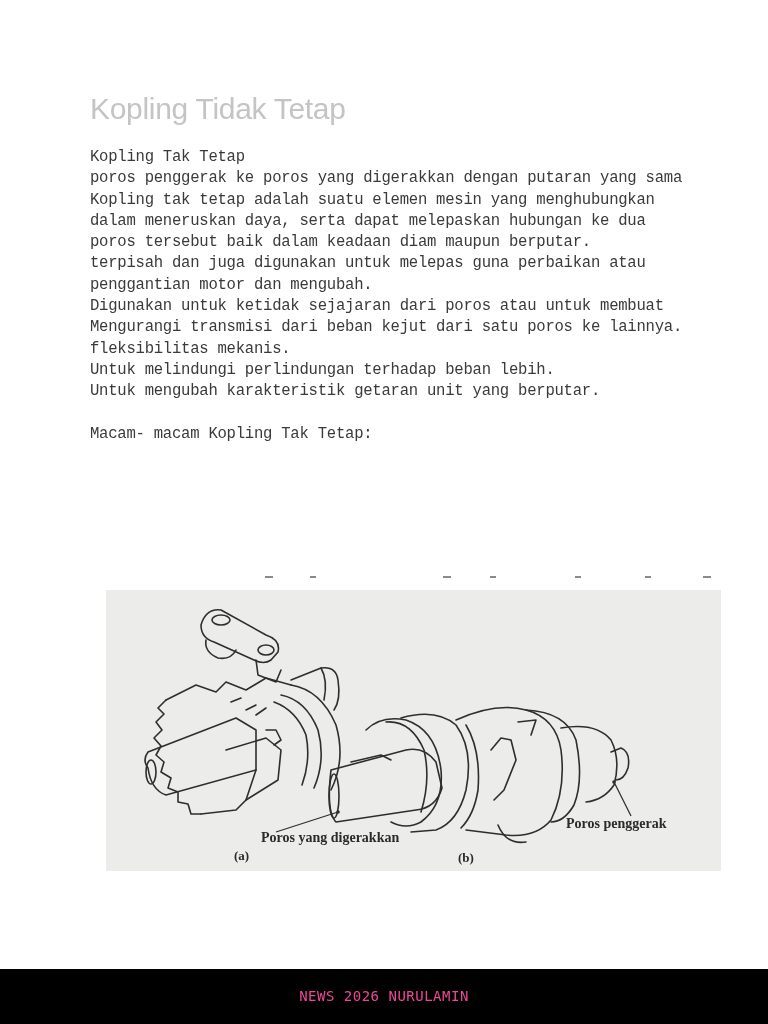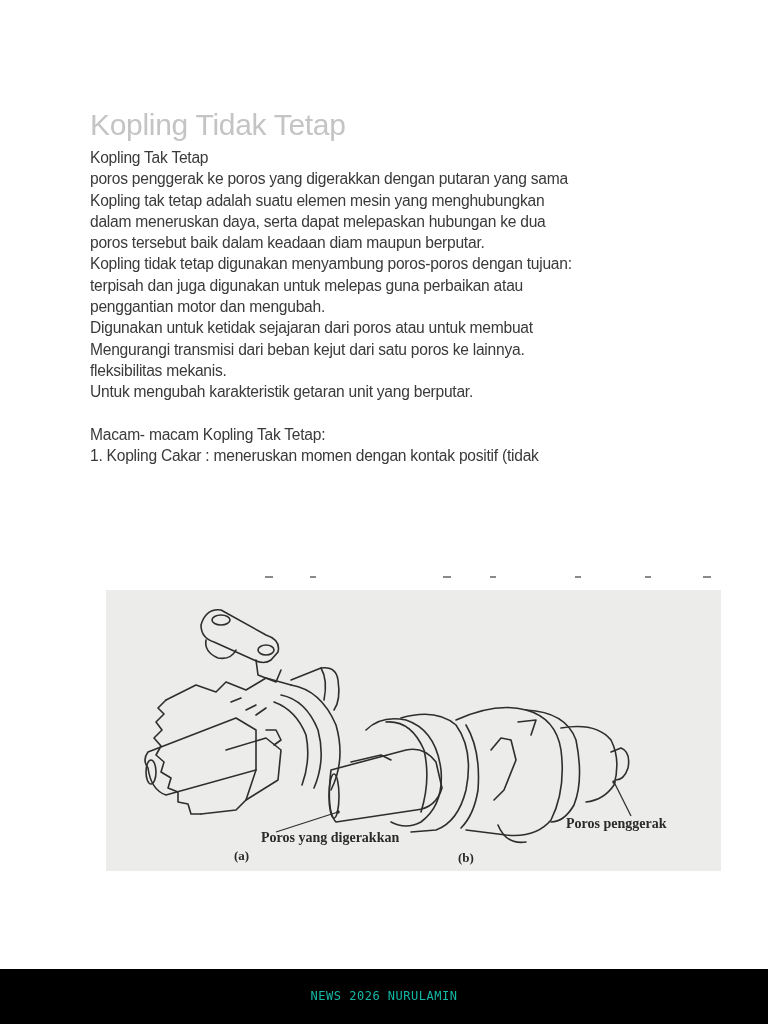--- a/index.html
+++ b/index.html
@@ -4,25 +4,24 @@
 <style>
   html, body { margin: 0; padding: 0; }
   body {
     width: 768px; height: 1024px; background: #ffffff; position: relative; overflow: hidden;
   }
   .page-title {
     position: absolute; left: 90px; top: 92px;
     font-family: "Liberation Sans", sans-serif;
     font-size: 30px; color: #c4c4c4; letter-spacing: -0.3px;
     white-space: nowrap;
-    margin-top: 16px;
   }
   .body-text {
     position: absolute; left: 90px; top: 147px; width: 600px;
-    font-family: Liberation Sans, sans-serif;
+    font-family: Liberation Mono, monospace;
     font-size: 15.6px; line-height: 21.3px; color: #3a3a3a;
     letter-spacing: -0.25px;
   }
   .line { display: block; white-space: nowrap; }
   .blank { height: 21.3px; }
   .figure {
     position: absolute; left: 106px; top: 590px; width: 615px; height: 281px;
     background: #ececea;
   }
   .figure svg { width: 100%; height: 100%; display: block; }
@@ -30,48 +29,47 @@
     position: absolute; left: 100px; top: 576px; width: 630px; height: 4px;
   }
   .dash { position: absolute; top: 0; height: 1.5px; background: #8a8a8a; }
   .footer {
     position: absolute; left: 0; top: 969px; width: 768px; height: 55px;
     background: #000000;
     display: flex; align-items: center; justify-content: center;
   }
   .footer-text {
     font-family: "DejaVu Sans Mono", monospace;
-    color: #14b8a6; font-size: 12px; letter-spacing: 0.5px;
+    color: #ec4899; font-size: 14px; letter-spacing: 0.5px;
     margin-top: -2px;
   }
   .fig-label {
     font-family: "Liberation Serif", serif; font-weight: bold; fill: #2a2a2a;
   }
 </style>
 </head>
 <body>
 
 <div class="page-title">Kopling Tidak Tetap</div>
 
 <div class="body-text">
   <span class="line">Kopling Tak Tetap</span>
   <span class="line">poros penggerak ke poros yang digerakkan dengan putaran yang sama</span>
   <span class="line">Kopling tak tetap adalah suatu elemen mesin yang menghubungkan</span>
   <span class="line">dalam meneruskan daya, serta dapat melepaskan hubungan ke dua</span>
   <span class="line">poros tersebut baik dalam keadaan diam maupun berputar.</span>
-  <span class="line">Kopling tidak tetap digunakan menyambung poros-poros dengan tujuan:</span>
   <span class="line">terpisah dan juga digunakan untuk melepas guna perbaikan atau</span>
   <span class="line">penggantian motor dan mengubah.</span>
   <span class="line">Digunakan untuk ketidak sejajaran dari poros atau untuk membuat</span>
   <span class="line">Mengurangi transmisi dari beban kejut dari satu poros ke lainnya.</span>
   <span class="line">fleksibilitas mekanis.</span>
+  <span class="line">Untuk melindungi perlindungan terhadap beban lebih.</span>
   <span class="line">Untuk mengubah karakteristik getaran unit yang berputar.</span>
   <span class="line blank"></span>
   <span class="line">Macam- macam Kopling Tak Tetap:</span>
-  <span class="line">1. Kopling Cakar : meneruskan momen dengan kontak positif (tidak</span>
 </div>
 
 <div class="dash-row">
   <div class="dash" style="left:165px;width:8px"></div>
   <div class="dash" style="left:210px;width:6px"></div>
   <div class="dash" style="left:343px;width:8px"></div>
   <div class="dash" style="left:390px;width:6px"></div>
   <div class="dash" style="left:475px;width:6px"></div>
   <div class="dash" style="left:545px;width:6px"></div>
   <div class="dash" style="left:603px;width:8px"></div>

